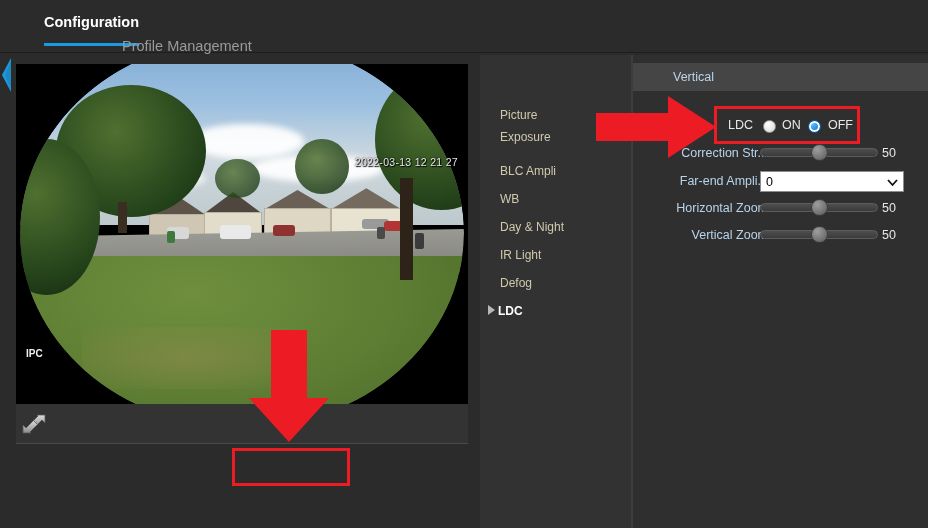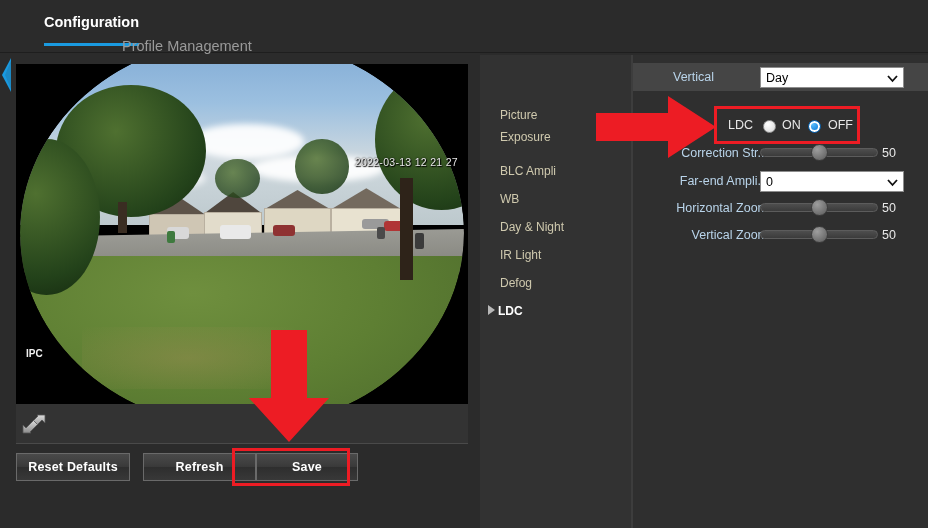--- a/index.html
+++ b/index.html
@@ -329,53 +329,40 @@
             <stop offset="0" stop-color="#dcdcdc"></stop>
               <stop offset="1" stop-color="#8a8a8a"></stop>
           </linearGradient>
         </defs>
         <path d="M17 5 L25 5 L25 13 L22 10 L14.5 17.5 L10.5 13.5 L18 6 Z" fill="url(#gexp)" stroke="#555" stroke-width="0.8"></path>
         <path d="M11 23 L3 23 L3 15 L6 18 L13.5 10.5 L17.5 14.5 L10 22 Z" fill="url(#gexp)" stroke="#555" stroke-width="0.8"></path>
       </svg>
     </div>
   </div>
 
-  <div id="button-row">
-    <div class="btn" id="btn-reset">Reset Defaults</div>
-    <div class="btn" id="btn-refresh">Refresh</div>
-    <div class="btn" id="btn-save">Save</div>
-  </div>
   <div id="save-highlight"></div>
 
 
   <div id="menu-panel">
     <div class="menu-item" style="top:53px;">Picture</div>
     <div class="menu-item" style="top:75px;">Exposure</div>
     <div class="menu-item" style="top:109px;">BLC Ampli</div>
     <div class="menu-item" style="top:137px;">WB</div>
     <div class="menu-item" style="top:165px;">Day &amp; Night</div>
     <div class="menu-item" style="top:193px;">IR Light</div>
     <div class="menu-item" style="top:221px;">Defog</div>
     <div class="menu-caret" style="top:250px;"></div>
     <div class="menu-item active" style="top:249px;left:18px;">LDC</div>
   </div>
   <div id="menu-divider"></div>
 
   <div id="right-panel"></div>
   <div id="right-header"></div>
 
   <div class="field-label" style="left:660px;top:70px;width:54px;">Vertical</div>
-  <div class="dropdown" style="left:760px;top:67px;width:144px;">
-    <span>Day</span>
-    <span class="chev">
-      <svg width="11" height="11" viewBox="0 0 11 11">
-          <path d="M1 3 L5.5 8 L10 3" stroke="#111" stroke-width="1.8" fill="none"></path>
-        </svg>
-    </span>
-  </div>
 
   <div id="ldc-row">
     <div id="ldc-label">LDC</div>
     <div class="radio off-state" style="left:45px;top:10px;"></div>
     <div class="radio-text" style="left:64px;">ON</div>
     <div class="radio on-state" style="left:90px;top:10px;"></div>
     <div class="radio-text" style="left:110px;">OFF</div>
   </div>
   <div id="ldc-highlight"></div>
 

